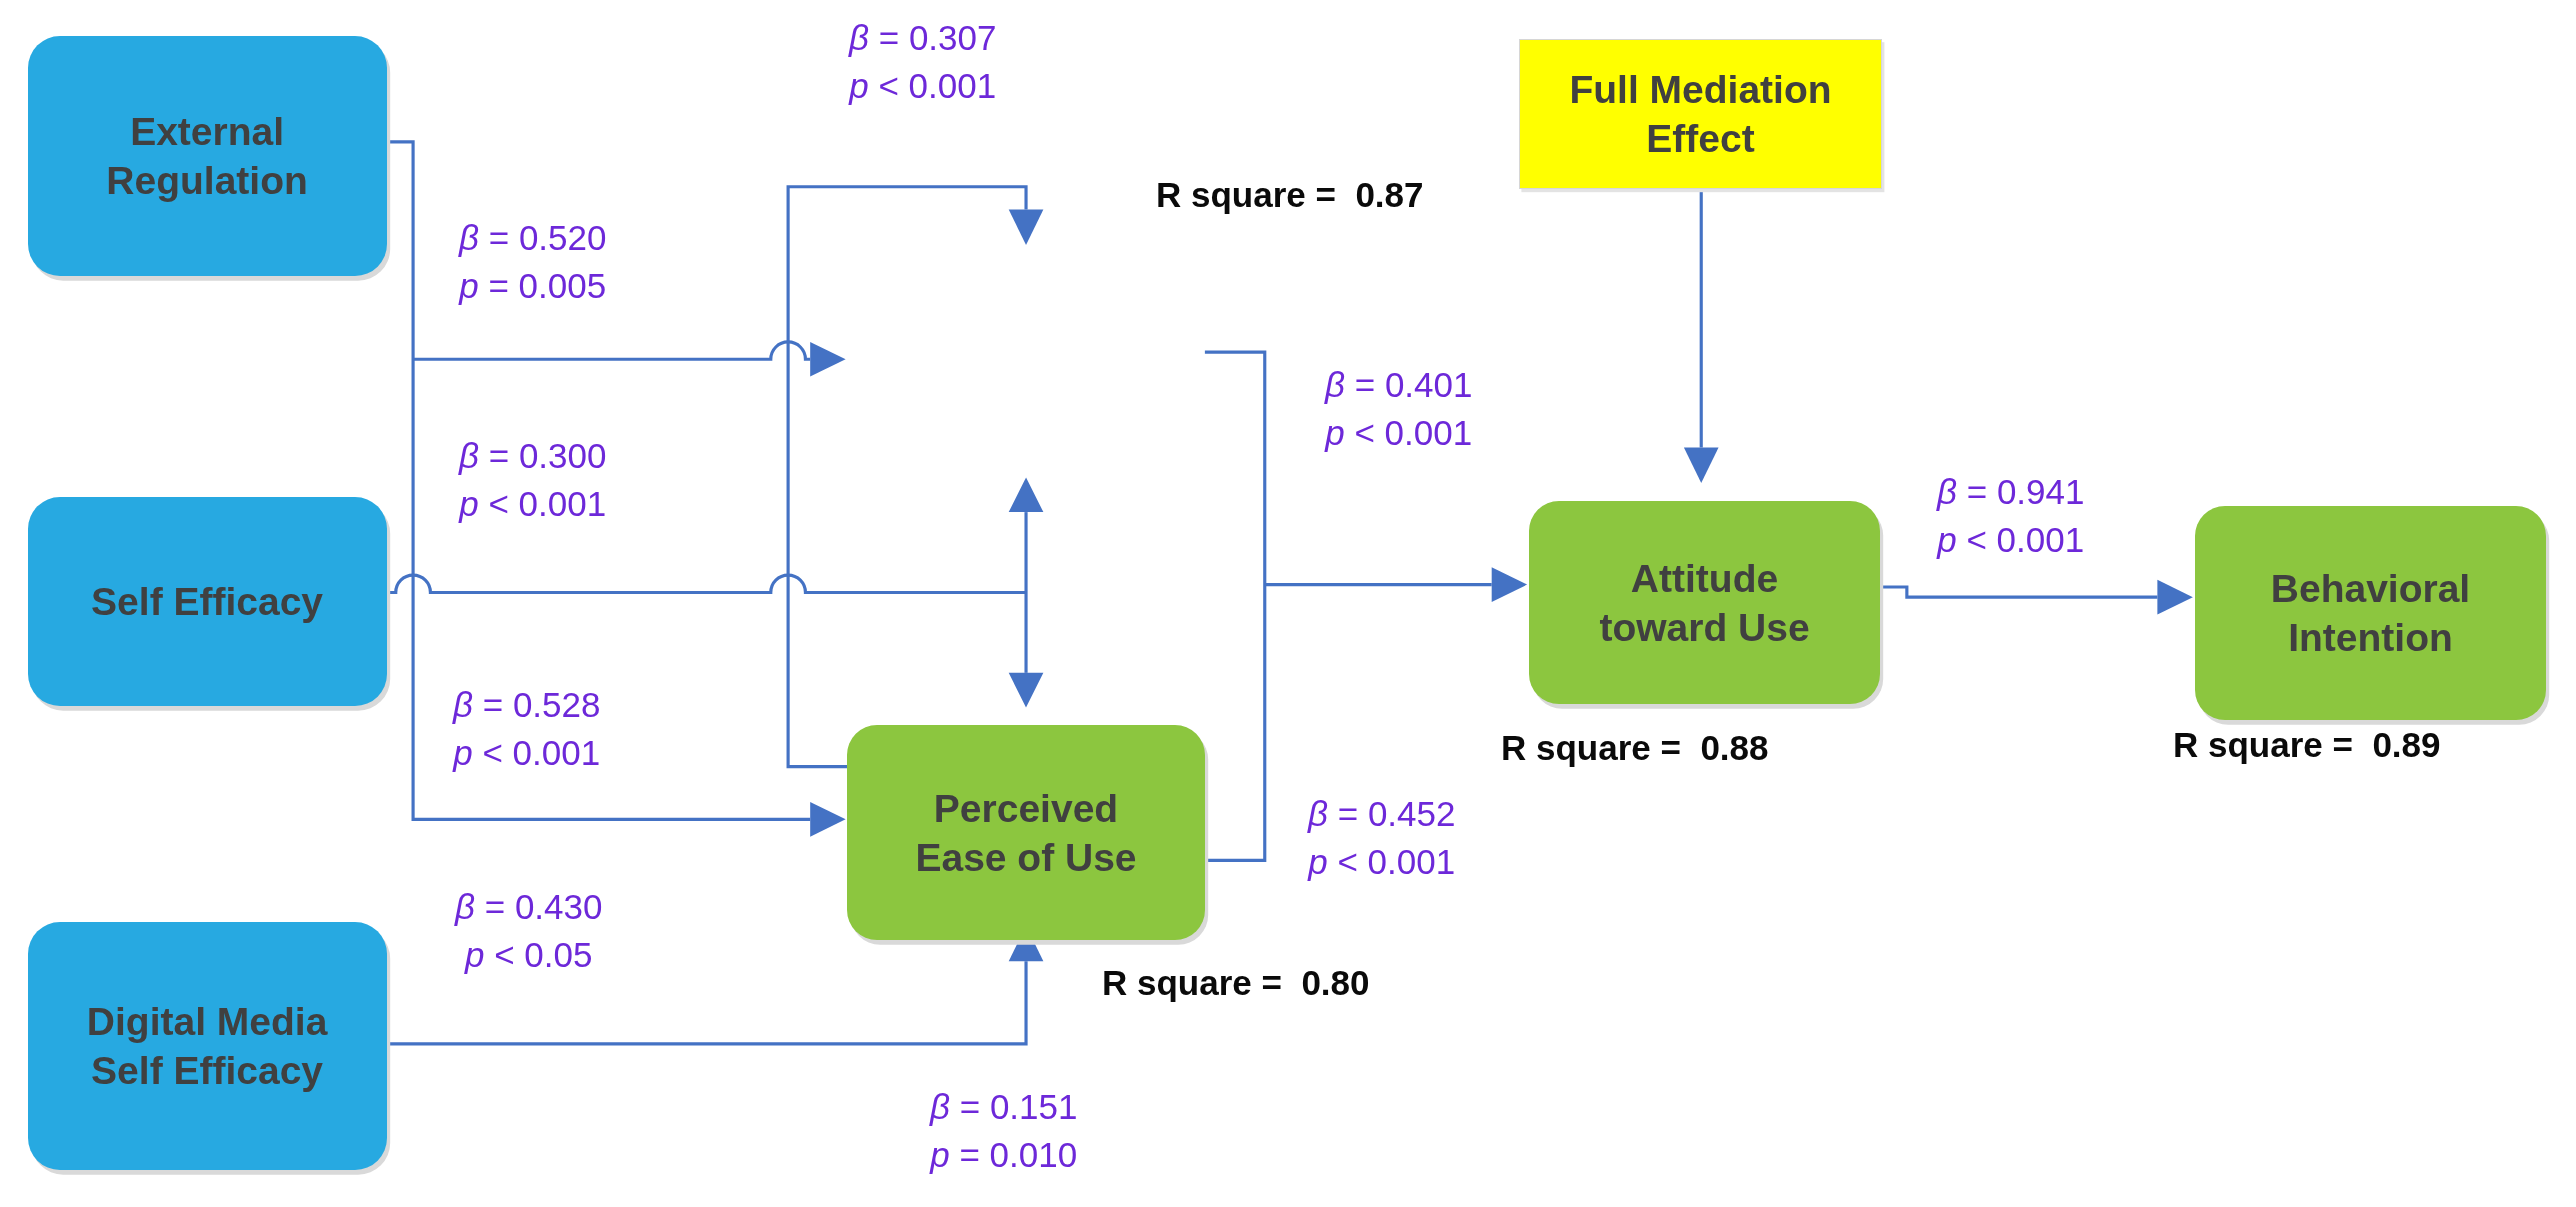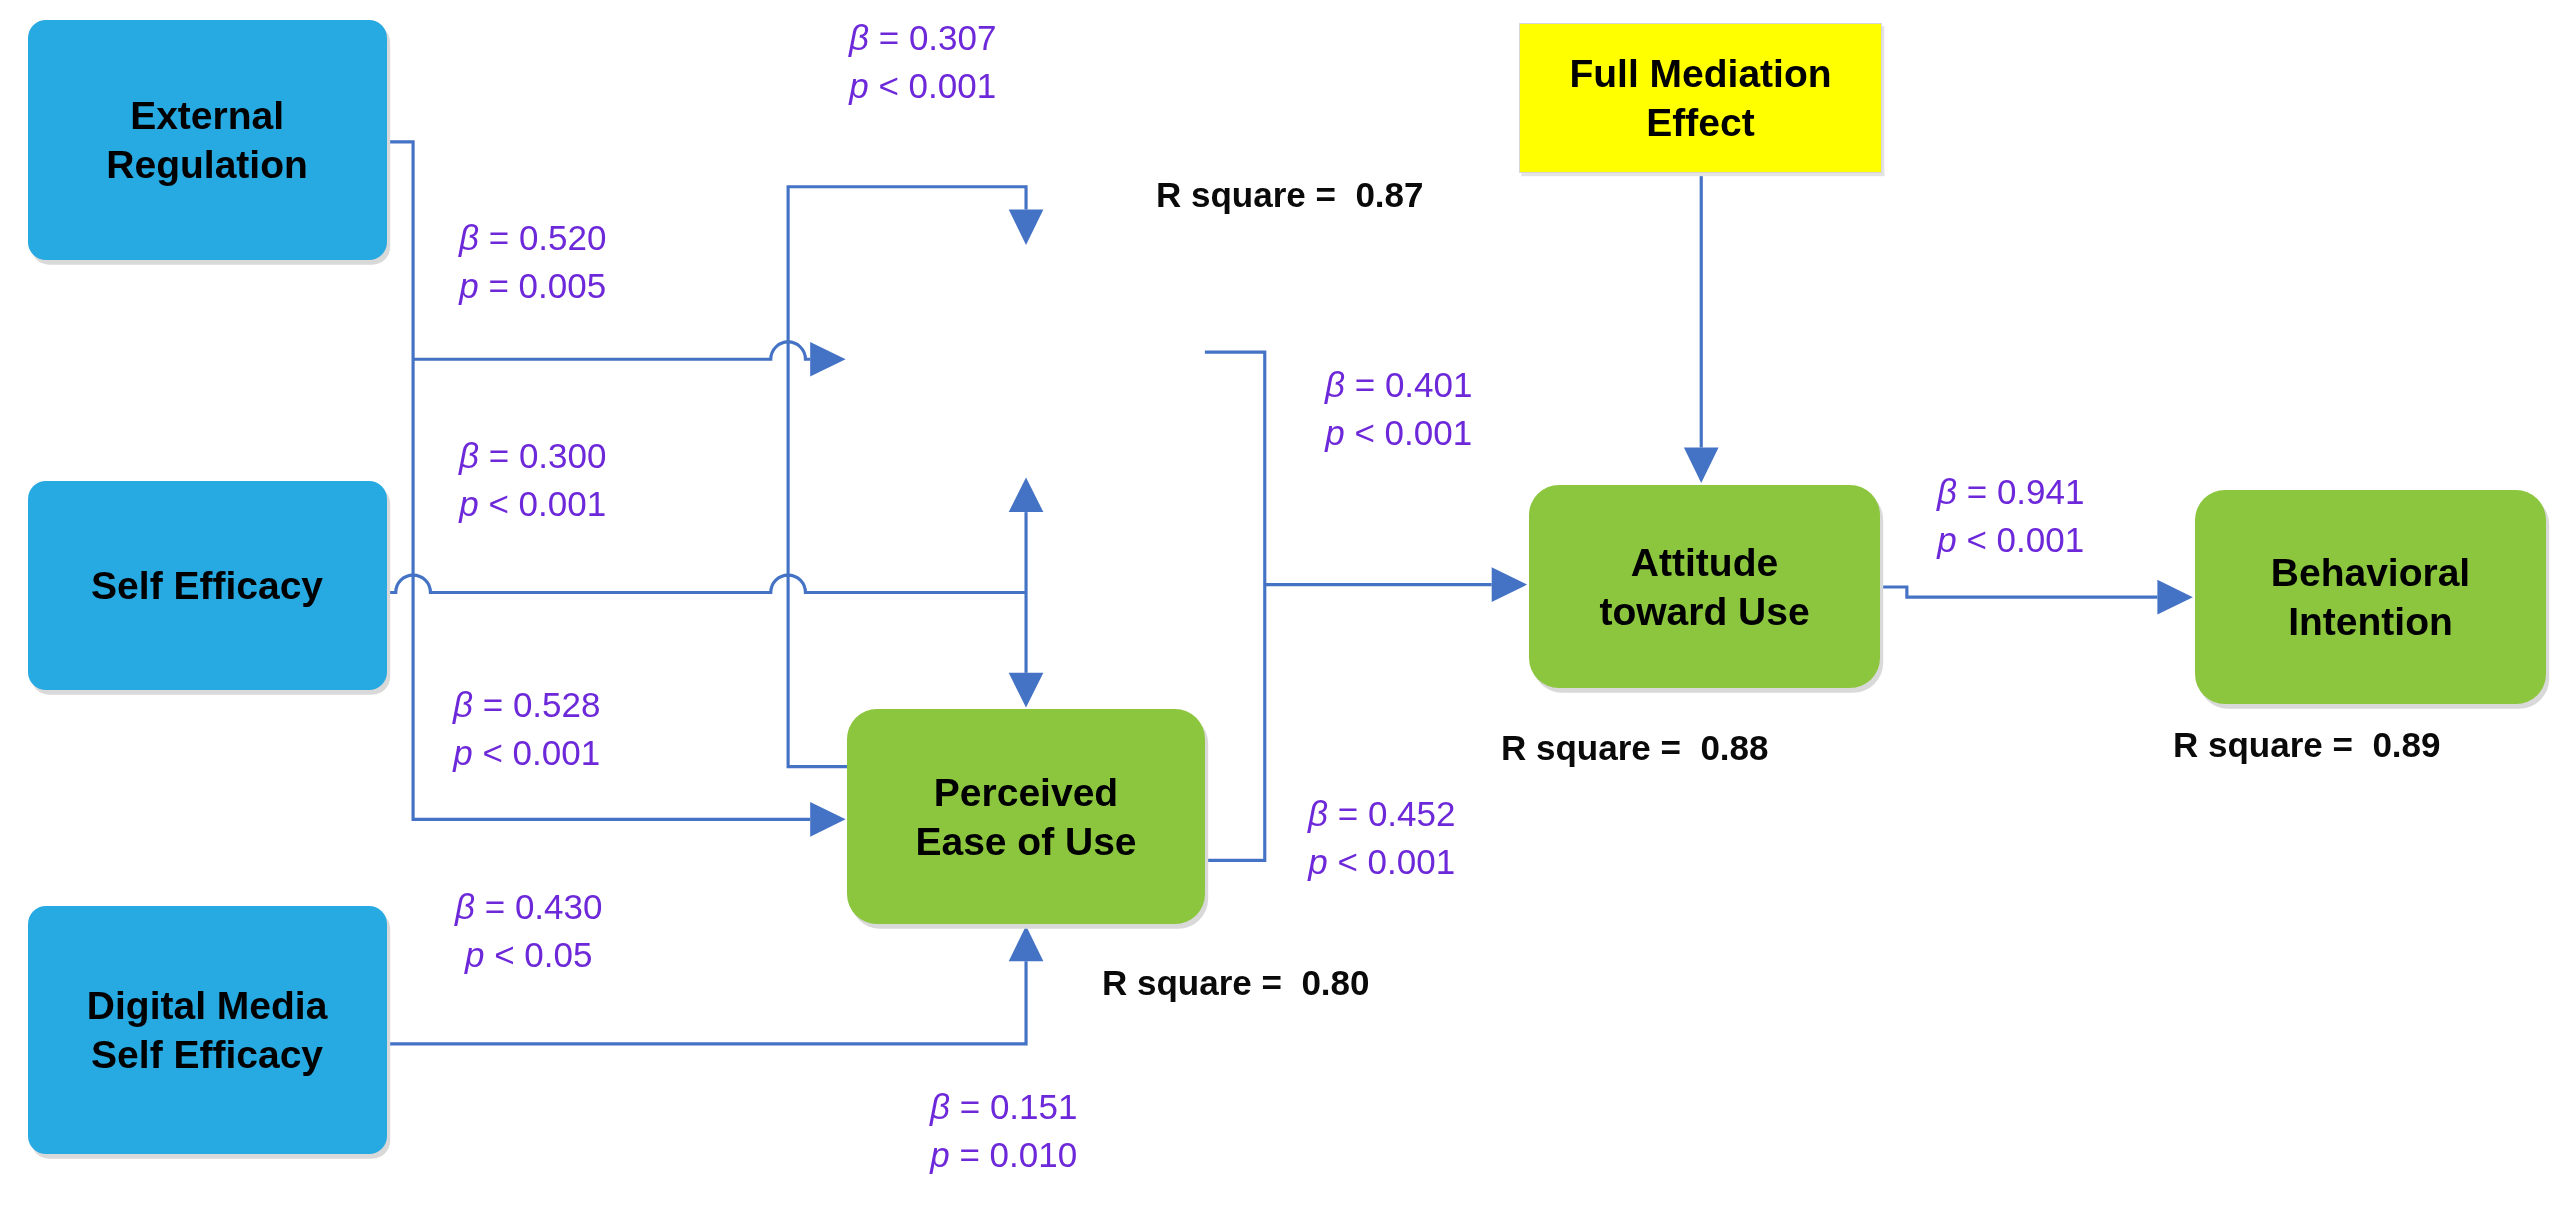--- a/index.html
+++ b/index.html
@@ -3,25 +3,25 @@
 <meta charset="utf-8">
 <style>
   html,body { margin:0; padding:0; background:#ffffff; }
   .canvas {
     position:relative; width:2576px; height:1207px; background:#ffffff;
     font-family:"Liberation Sans", sans-serif; overflow:hidden;
   }
   svg.wires { position:absolute; left:0; top:0; pointer-events:none; }
   .node {
     position:absolute; display:flex; align-items:center; justify-content:center;
-    text-align:center; font-weight:bold; color:#000000;
-    font-size:39px; line-height:49px;
+    text-align:center; font-weight:bold; color:#404040;
+    font-size:39px; line-height:49px;margin-top:16px;
   }
   .node .lbl { display:block; }
-  .blue  { background:#27A9E1; border-radius:18px; box-shadow:3.2px 4.7px 0 #d9d9d9; }
+  .blue  { background:#27A9E1; border-radius:32px; box-shadow:3.2px 4.7px 0 #d9d9d9; }
   .green { background:#8CC63F; border-radius:30px; box-shadow:3.2px 4.7px 0 #d9d9d9; }
   .yellow{ background:#FFFF00; border-radius:0;    border:1.6px solid #d6d6d6; box-shadow:2.4px 3.2px 0 #e3e3e3; }
   .stat {
     position:absolute; font-weight:normal; font-size:35px; line-height:48px; color:#6d28d9;
     text-align:center; white-space:nowrap;
   }
   .stat .ln { display:block; }
   
   .stat .ln::first-letter { font-style:italic; }
   .r2 {

